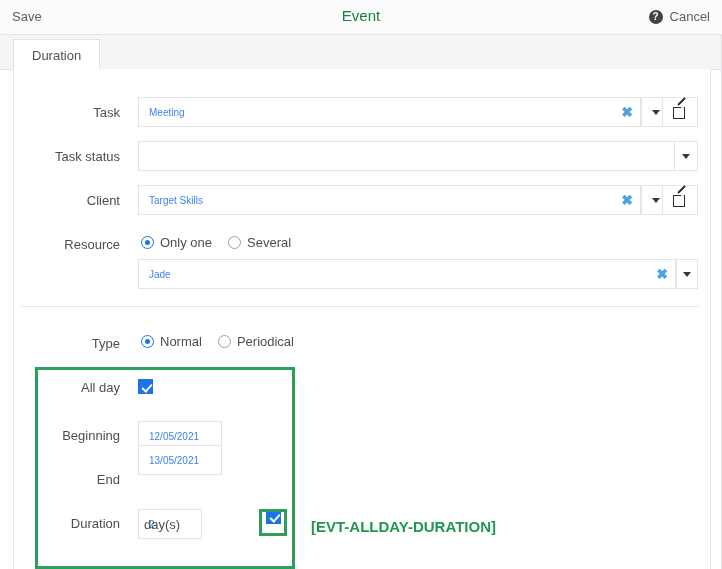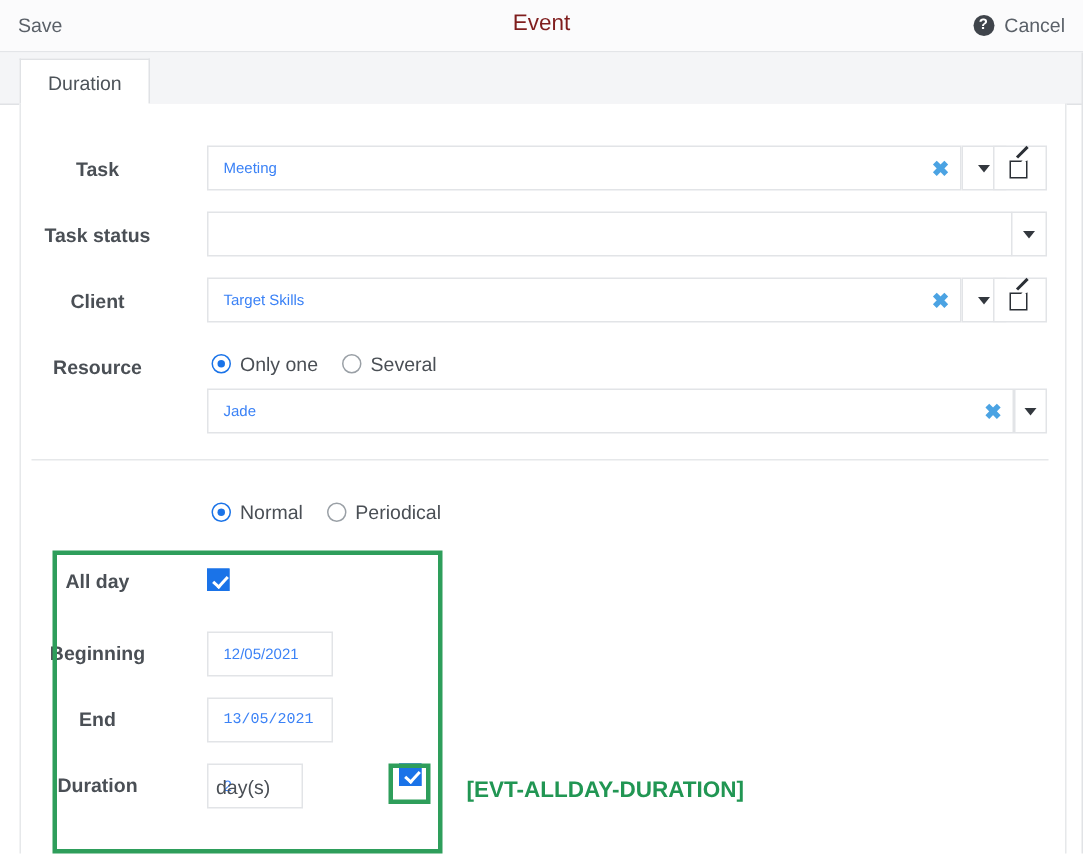--- a/index.html
+++ b/index.html
@@ -19,21 +19,21 @@
     background:#fbfbfc;
     border-bottom:1px solid #e3e5e8;
     box-sizing:border-box;
   }
   .topbar .save{
     position:absolute;left:12px;top:9px;
     font-size:13px;color:#5a6068;cursor:pointer;
   }
   .topbar .title{
     position:absolute;left:0;top:7px;width:722px;
-    text-align:center;font-size:15px;color:#7f1d1d;
+    text-align:center;font-size:15px;color:#15803d;
   }
   .topbar .help-wrap{
     position:absolute;right:12px;top:9px;
     display:flex;align-items:center;gap:7px;cursor:pointer;
   }
   .help-icon{
     width:14px;height:14px;border-radius:50%;
     background:#3f444b;color:#ffffff;
     font-size:10px;line-height:14px;text-align:center;
     font-weight:bold;display:inline-block;
@@ -62,22 +62,22 @@
   .panel{
     position:absolute;left:13px;top:69px;
     width:698px;height:500px;
     background:#ffffff;
     border-left:1px solid #e6e8ea;
     border-right:1px solid #e6e8ea;
     box-sizing:border-box;
   }
   .lbl{
     position:absolute;
-    text-align:center;
-    font-size:13px;font-weight:bold;color:#4a4f55;
+    text-align:right;
+    font-size:13px;font-weight:normal;color:#4a4f55;
     width:110px;
   }
 
   
   .field{
     position:absolute;
     box-sizing:border-box;
     border:1px solid #e2e4e7;
     background:#ffffff;
     height:30px;
@@ -254,41 +254,42 @@
   <div class="field" style="left:124px;top:190px;width:538px;gap:16px;">
     <span class="txt">Jade</span>
     <span class="clear-x">✖</span>
   </div>
   <div class="btn-sq" style="left:662px;top:190px;width:22px;">
     <span class="caret"></span>
   </div>
 
   <div class="divider" style="top:237px;"></div>
 
+  <div class="lbl" style="left:-4px;top:267px;">Type</div>
   <div class="radio-group" style="left:127px;top:265px;">
     <span class="radio-item">
       <span class="radio on"></span>
       <span class="radio-label">Normal</span>
     </span>
     <span class="radio-item">
       <span class="radio"></span>
       <span class="radio-label">Periodical</span>
     </span>
   </div>
 
   <div class="lbl" style="left:-4px;top:311px;">All day</div>
   <div class="cbx" style="left:124px;top:310px;"></div>
 
   <div class="lbl" style="left:-4px;top:359px;">Beginning</div>
   <div class="field" style="left:124px;top:352px;width:84px;">
     <span class="txt">12/05/2021</span>
   </div>
 
   <div class="lbl" style="left:-4px;top:403px;">End</div>
-  <div class="field" style="left:124px;top:396px;width:84px;font-family:Liberation Mono, monospace;">
+  <div class="field" style="left:124px;top:376px;width:84px;">
     <span class="txt">13/05/2021</span>
   </div>
 
   <div class="lbl" style="left:-4px;top:447px;">Duration</div>
   <div class="field" style="left:124px;top:440px;width:64px;">
     <span class="txt">2</span>
   </div>
   <div class="lbl" style="left:130px;top:448px;width:130px;text-align:left;font-weight:normal;">day(s)</div>
   <div class="cbx" style="left:252px;top:440px;"></div>
 

